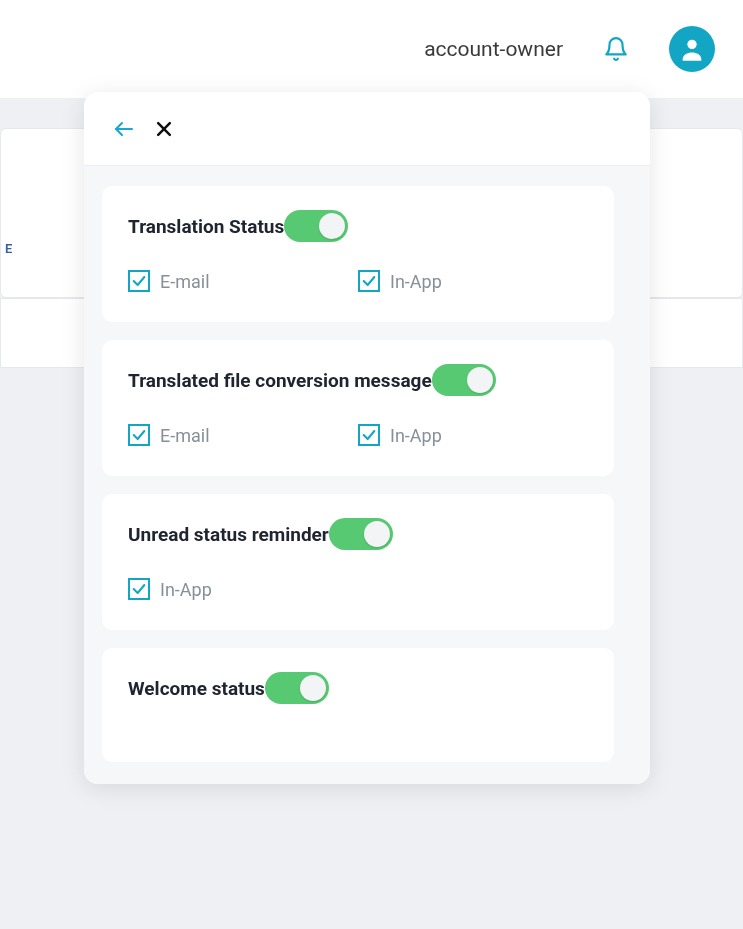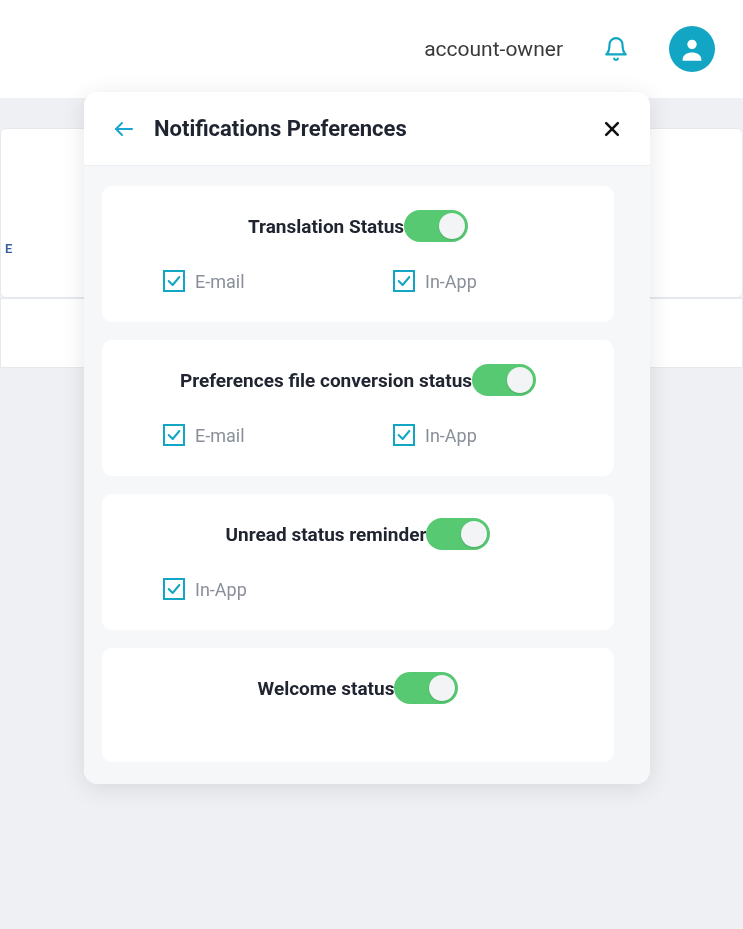--- a/index.html
+++ b/index.html
@@ -147,21 +147,21 @@
 
   .card {
     background: #fff;
     border-radius: 10px;
     padding: 24px 26px 30px 26px;
     margin-bottom: 18px;
   }
   .card-head {
     display: flex;
     align-items: center;
-    justify-content: center;
+    justify-content: flex-start;
     margin-bottom: 28px;
   }
   .card:last-child .card-head { margin-bottom: 0; }
   .card-title {
     font-size: 19px;
     font-weight: 700;
     color: #1f2430;
   }
 
   
@@ -186,21 +186,20 @@
 
   .channels {
     display: flex;
     gap: 0;
   }
   .channel {
     display: flex;
     align-items: center;
     gap: 10px;
     width: 50%;
-    margin-left: 35px;
   }
   .channel.single { width: auto; }
   .chk {
     width: 22px;
     height: 22px;
     border: 2px solid #12a6c4;
     display: flex;
     align-items: center;
     justify-content: center;
     cursor: pointer;
@@ -242,21 +241,20 @@
 </div>
 
 <div class="modal">
   <div class="modal-header">
     <span class="back-btn">
       <svg width="24" height="24" viewBox="0 0 24 24" fill="none" stroke="currentColor" stroke-width="2" stroke-linecap="round" stroke-linejoin="round">
         <line x1="20" y1="12" x2="4" y2="12"></line>
         <polyline points="10 18 4 12 10 6"></polyline>
       </svg>
     </span>
-    <span class="modal-title">Notifications Preferences</span>
     <span class="close-btn">
       <svg width="20" height="20" viewBox="0 0 24 24" fill="none" stroke="currentColor" stroke-width="3" stroke-linecap="round">
         <line x1="5" y1="5" x2="19" y2="19"></line>
         <line x1="19" y1="5" x2="5" y2="19"></line>
       </svg>
     </span>
   </div>
 
   <div class="modal-body">
 
@@ -282,21 +280,21 @@
                 <polyline points="4 12 10 18 20 6"></polyline>
               </svg>
           </span>
           <span class="channel-label">In-App</span>
         </div>
       </div>
     </div>
 
     <div class="card">
       <div class="card-head">
-        <span class="card-title">Preferences file conversion status</span>
+        <span class="card-title">Translated file conversion message</span>
         <span class="toggle">
             <span class="knob"></span>
           </span>
       </div>
       <div class="channels">
         <div class="channel">
           <span class="chk">
             <svg width="16" height="16" viewBox="0 0 24 24" fill="none" stroke="#12a6c4" stroke-width="3" stroke-linecap="round" stroke-linejoin="round">
                 <polyline points="4 12 10 18 20 6"></polyline>
               </svg>

